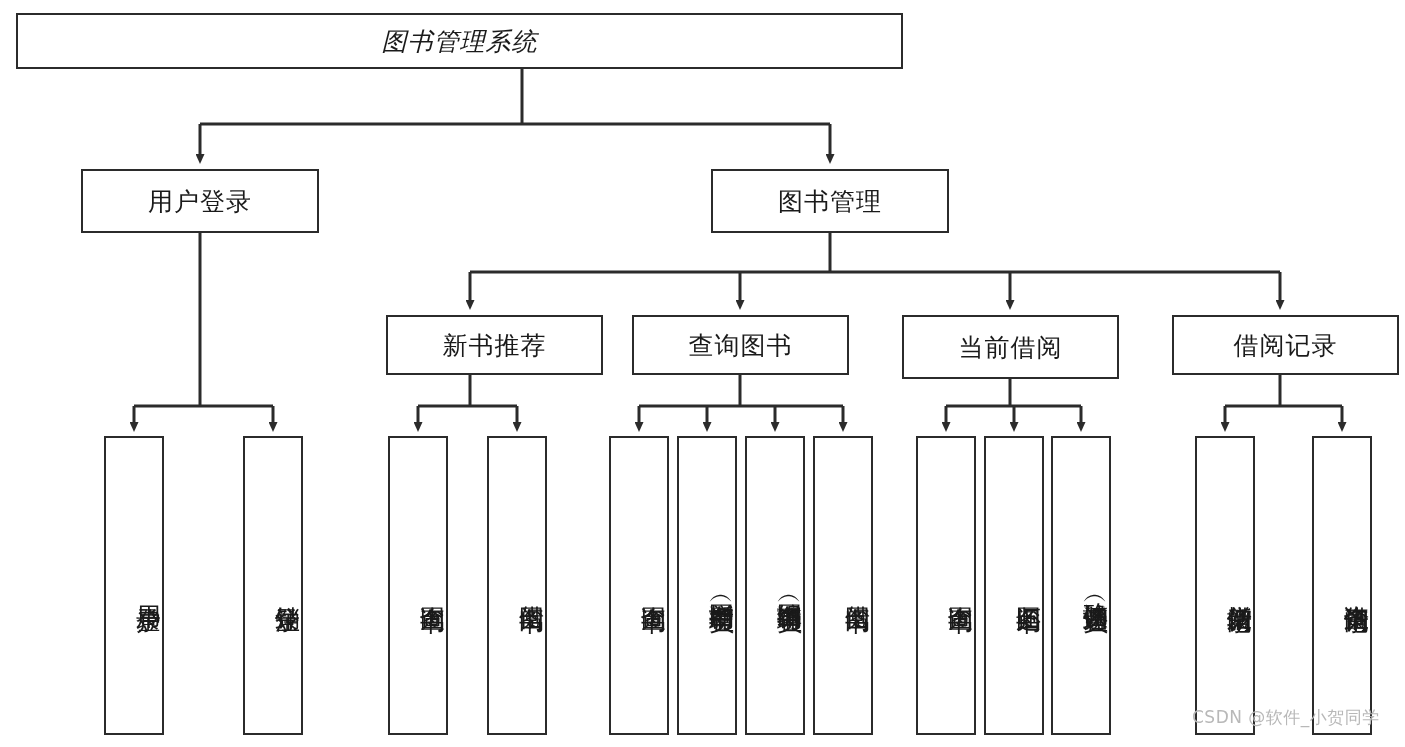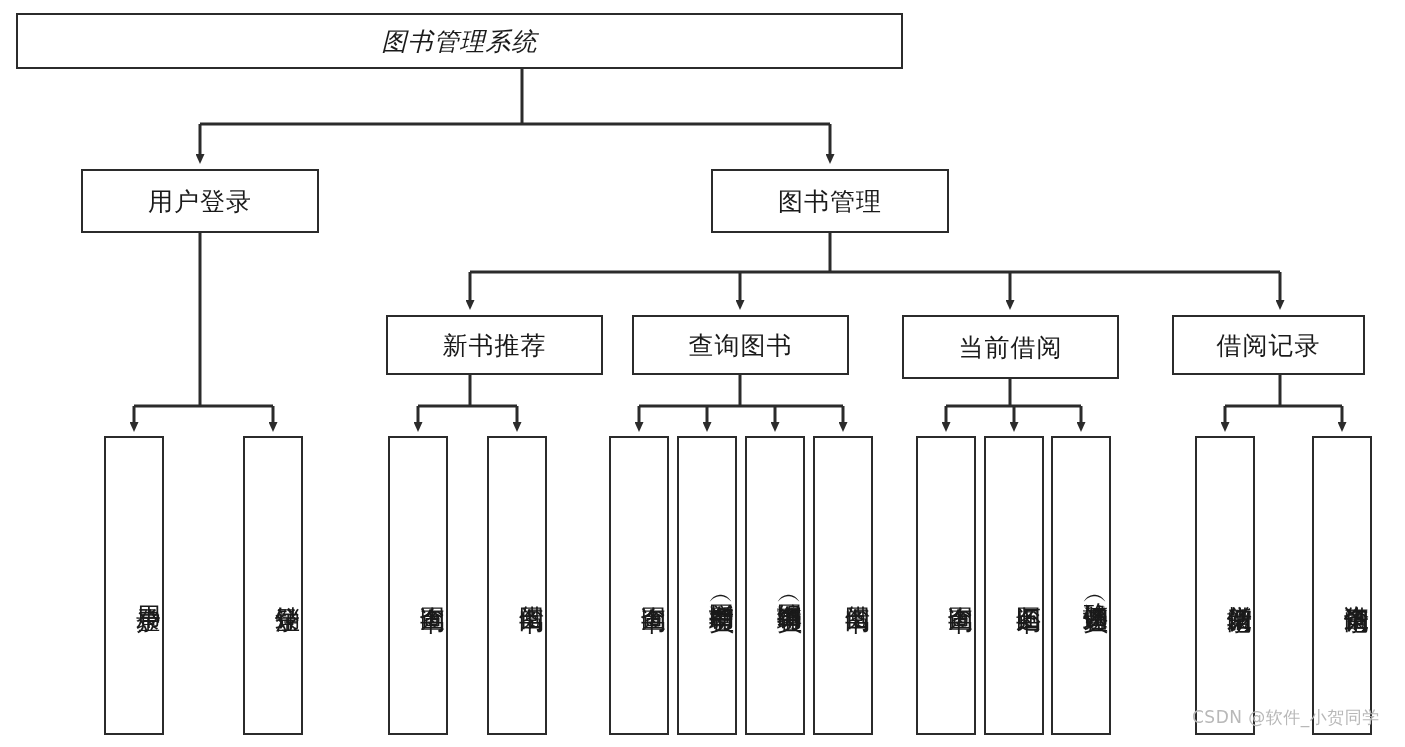--- a/index.html
+++ b/index.html
@@ -150,21 +150,21 @@
   </div>
 
   <div class="node-box horizontal" style="left:632px; top:315px; width:217px; height:60px;">
     <span>查询图书</span>
   </div>
 
   <div class="node-box horizontal" style="left:902px; top:315px; width:217px; height:64px;">
     <span>当前借阅</span>
   </div>
 
-  <div class="node-box horizontal" style="left:1172px; top:315px; width:193px; height:60px;">
+  <div class="node-box horizontal" style="left:1172px; top:315px; width:227px; height:60px;">
     <span>借阅记录</span>
   </div>
 
   <div class="node-box vertical" style="left:104px; top:436px; width:60px; height:299px;">
     <span class="vtext">用户登录</span>
   </div>
 
   <div class="node-box vertical" style="left:243px; top:436px; width:60px; height:299px;">
     <span class="vtext">注销登录</span>
   </div>

